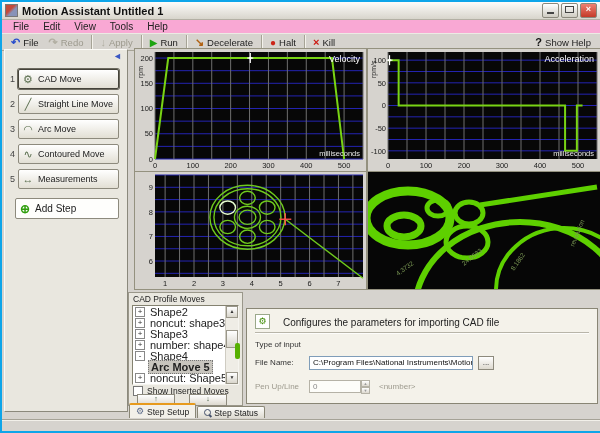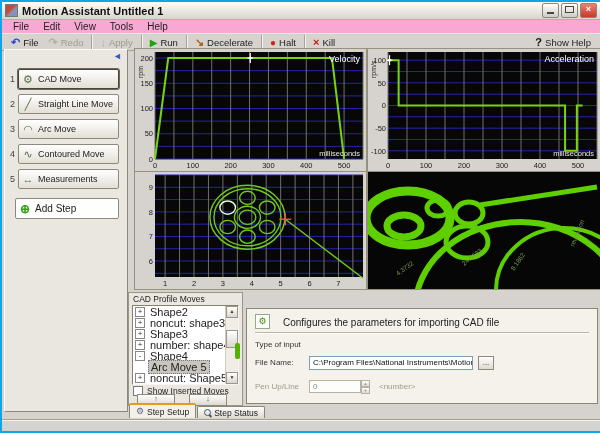--- a/index.html
+++ b/index.html
@@ -381,21 +381,21 @@
           <span class="tree-label">Shape3</span>
         </div>
         <div class="tree-row">
           <span class="expander">+</span>
           <span class="tree-label">number: shape4</span>
         </div>
         <div class="tree-row">
           <span class="expander">-</span>
           <span class="tree-label">Shape4</span>
         </div>
-        <div class="tree-row" style="padding-left: 15px;">
+        <div class="tree-row" style="padding-left: 15px; font-weight: bold;">
           <span class="tree-label selected">Arc Move 5</span>
         </div>
         <div class="tree-row">
           <span class="expander">+</span>
           <span class="tree-label">noncut: Shape5</span>
         </div>
         <div class="tree-scroll">
         <div class="ts-btn ts-up">▲</div>
         <div class="ts-thumb"></div>
         <div class="ts-btn ts-down">▼</div>

